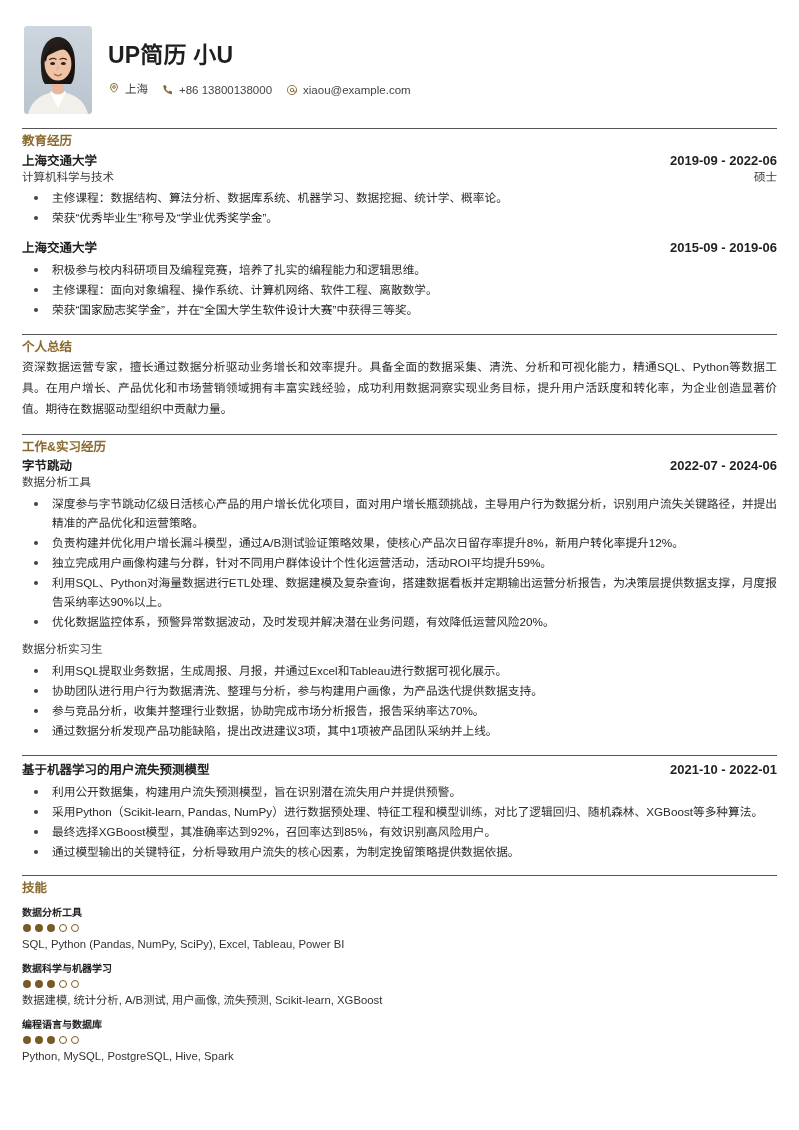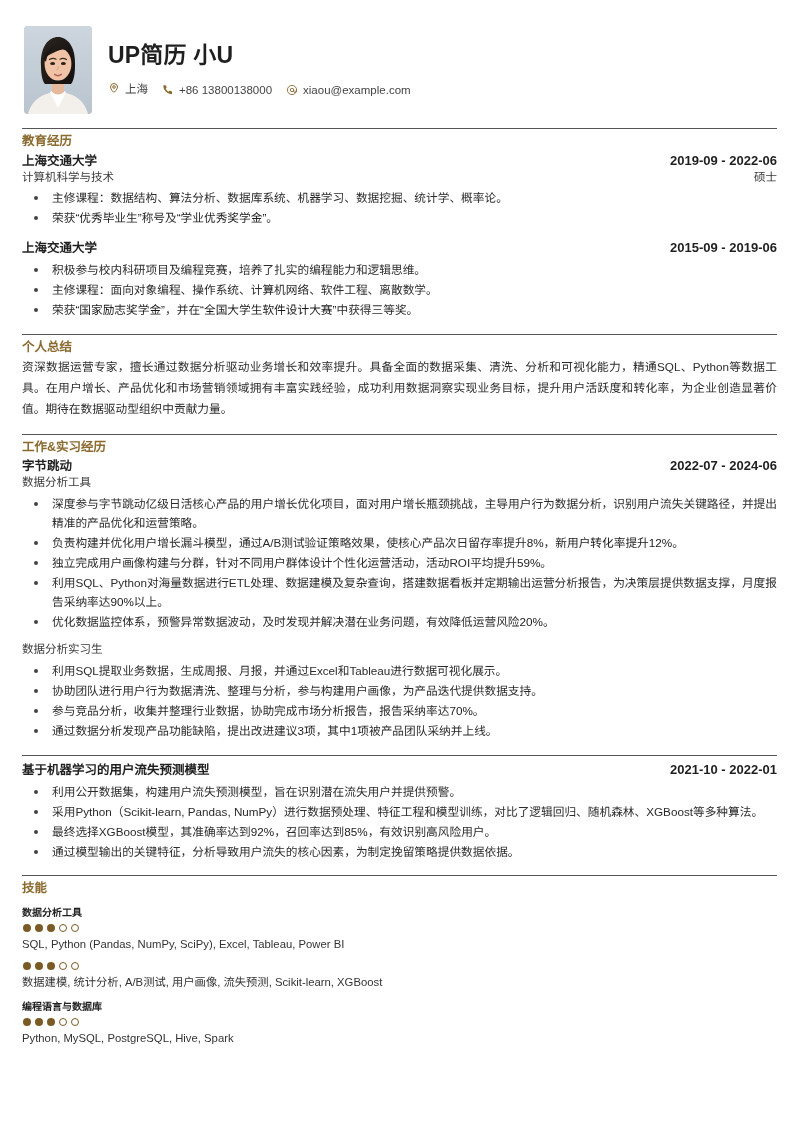--- a/index.html
+++ b/index.html
@@ -371,20 +371,21 @@
           <span class="dot on"></span>
           <span class="dot on"></span>
           <span class="dot on"></span>
           <span class="dot off"></span>
           <span class="dot off"></span>
         </div>
       <div class="skill-items">SQL, Python (Pandas, NumPy, SciPy), Excel, Tableau, Power BI</div>
     </div>
 
     <div class="skill-group">
+      <div class="skill-name">数据科学与机器学习</div>
       <div class="dots">
           <span class="dot on"></span>
           <span class="dot on"></span>
           <span class="dot on"></span>
           <span class="dot off"></span>
           <span class="dot off"></span>
         </div>
       <div class="skill-items">数据建模, 统计分析, A/B测试, 用户画像, 流失预测, Scikit-learn, XGBoost</div>
     </div>
 

